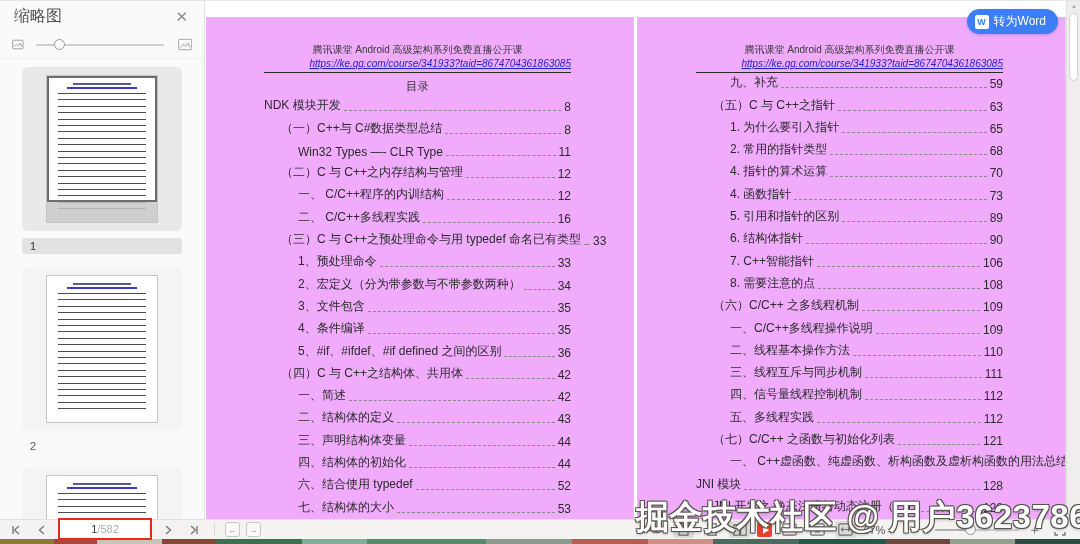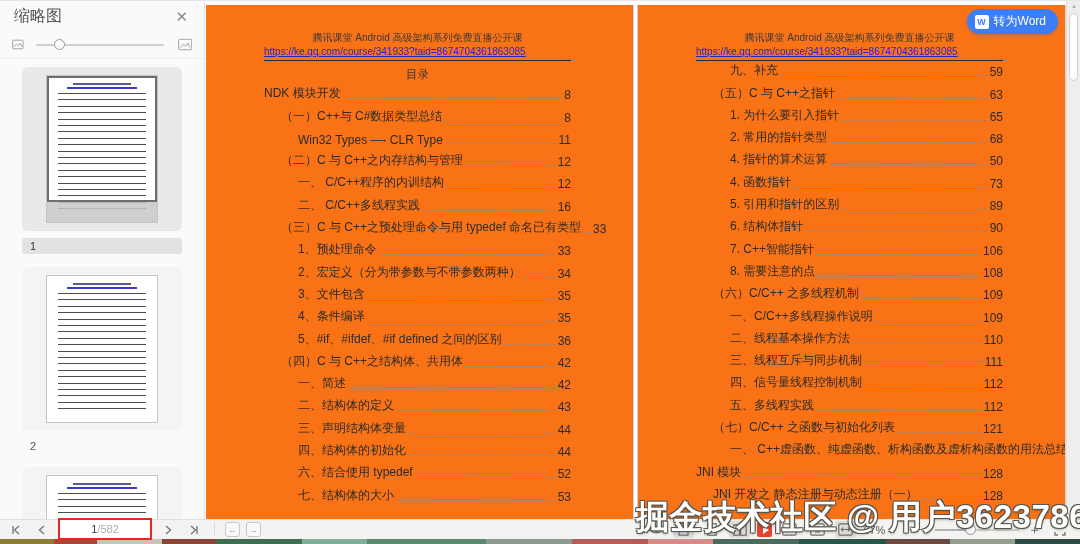--- a/index.html
+++ b/index.html
@@ -24,26 +24,26 @@
   .mini-title { height:2px; background:#5a5a8a; margin:7px 26px 2px; }
   .mini-link { height:2px; background:#3b3bd0; margin:0 20px; }
   .mini-lines { position:absolute; left:11px; right:11px; top:17px; bottom:7px;
     background:repeating-linear-gradient(to bottom, #4c4c4c 0 1px, transparent 1px 6.4px); }
   .thumb-viewport { position:absolute; left:0; top:0; right:0; height:126px; border:2px solid #6e6e6e; }
   .thumb-offview { position:absolute; left:0; right:0; top:126px; bottom:0; background:#c7c7c7; opacity:.85; }
   .thumb-num { margin:7px auto 13px; font-size:11px; color:#555; padding:2px 8px; border-radius:3px; }
   .thumb-num.selected { background:#e2e2e2; color:#333; }
 
   
-  .page { position:absolute; top:4px; height:518px; background:#f97316; overflow:hidden; }
+  .page { position:absolute; top:16px; height:518px; background:#f0abfc; overflow:hidden; }
   .page-left  { left:206px; width:428px; border-right:1px solid #cfcfcf; }
   .page-right { left:637px; width:429px; border-left:1px solid #cfcfcf; border-right:1px solid #d6d6d6; }
   .page-inner { padding:26px 62px 0 58px; }
   .doc-title { text-align:center; font-size:10px; color:#3a3a3a; line-height:13px; }
-  .doc-link  { text-align:left; font-size:10px; line-height:13px; margin-top:1px; }
+  .doc-link  { text-align:right; font-size:10px; line-height:13px; margin-top:1px;font-style:italic; }
   .doc-link span { color:#2424cc; text-decoration:underline; cursor:pointer; }
   .page-rule { border-bottom:1.5px solid #2a2a2a; margin-top:2px; }
   .toc-heading { text-align:center; font-size:11.5px; color:#333; margin:6px 0 3px; height:15px; }
   .toc-row { height:22.3px; display:flex; align-items:flex-end; padding-bottom:5px; font-size:12px; color:#2b2b2b; }
   .toc-text { white-space:nowrap; padding-right:3px; }
   .toc-leader { flex:1; min-width:6px; border-bottom:1px dashed #8a8a8a; margin-bottom:3px; }
   .toc-page { padding-left:3px; }
   .lvl0 { margin-left:0; } .lvl1 { margin-left:17px; } .lvl2 { margin-left:34px; }
 
   
@@ -281,21 +281,21 @@
           <span class="toc-page">65</span>
         </div>
         <div class="toc-row lvl2">
           <span class="toc-text">2. 常用的指针类型</span>
           <span class="toc-leader"></span>
           <span class="toc-page">68</span>
         </div>
         <div class="toc-row lvl2">
           <span class="toc-text">4. 指针的算术运算</span>
           <span class="toc-leader"></span>
-          <span class="toc-page">50</span>
+          <span class="toc-page">70</span>
         </div>
         <div class="toc-row lvl2">
           <span class="toc-text">4. 函数指针</span>
           <span class="toc-leader"></span>
           <span class="toc-page">73</span>
         </div>
         <div class="toc-row lvl2">
           <span class="toc-text">5. 引用和指针的区别</span>
           <span class="toc-leader"></span>
           <span class="toc-page">89</span>

